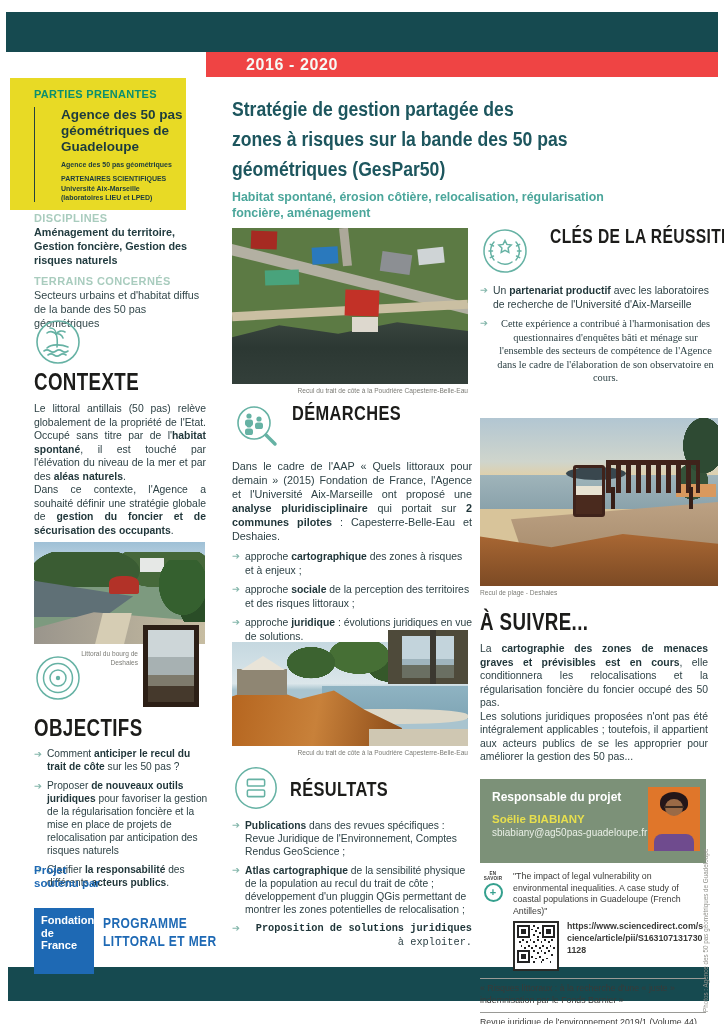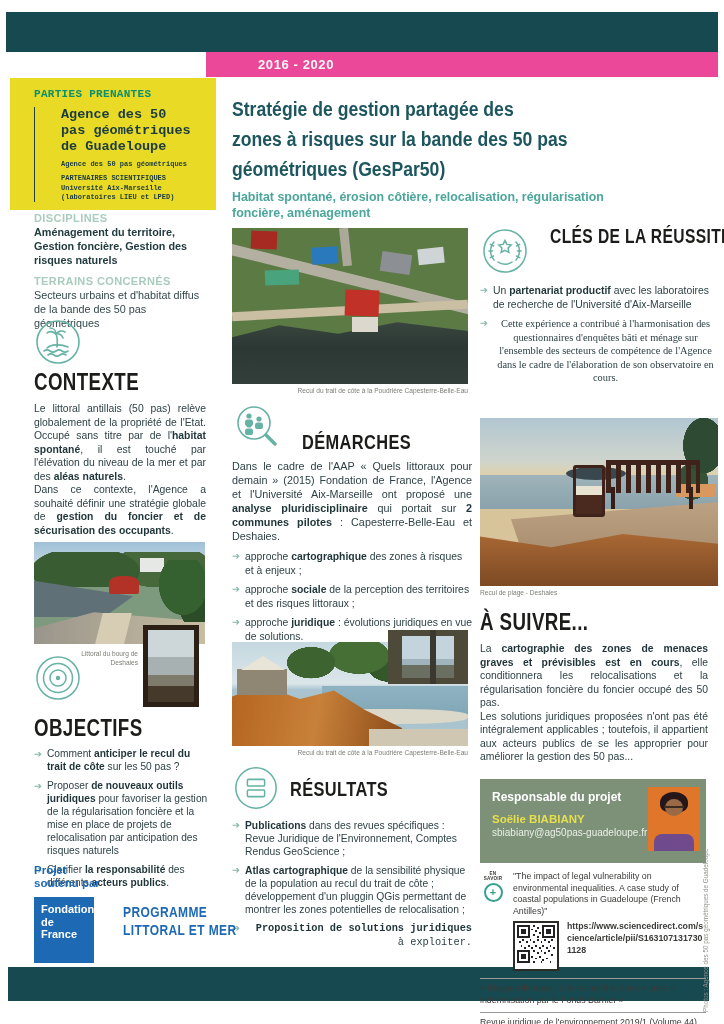--- a/index.html
+++ b/index.html
@@ -1,21 +1,21 @@
 <!DOCTYPE html>
 <html><head>
 <meta charset="utf-8">
 <style>
   html,body{margin:0;padding:0;background:#fff;}
   .page{position:relative;width:724px;height:1024px;background:#fff;overflow:hidden;
         font-family:"Liberation Sans","DejaVu Sans",sans-serif;}
   .abs{position:absolute;}
   .bar{background:#164a50;}
-  .period-bar{background:#ec4899;color:#f6f9f5;font-size:13px;font-weight:700;
-              letter-spacing:.6px;line-height:25px;padding-left:52px;box-sizing:border-box;}
+  .period-bar{background:#ef4444;color:#f6f9f5;font-size:16px;font-weight:700;
+              letter-spacing:.6px;line-height:25px;padding-left:40px;box-sizing:border-box;}
   .yellow{background:#e8da25;box-sizing:border-box;padding:10px 10px 8px 24px;}
   .pp-head{font-size:11px;font-weight:800;color:#0b8f6e;letter-spacing:.3px;}
   .pp-inner{margin-top:7px;border-left:1.5px solid #25413f;padding-left:26px;}
   .pp-org{font-size:13.5px;font-weight:800;color:#1c3b3e;line-height:1.18;width:132px;}
   .pp-small{font-size:7px;font-weight:700;color:#1c3b3e;margin-top:5px;line-height:1.3;}
   .lbl{font-size:11px;font-weight:800;color:#a9ccbe;letter-spacing:.4px;}
   .dis-txt{font-size:10.8px;font-weight:700;color:#223c40;line-height:1.28;margin:2px 0 8px;}
   .ter-txt{font-size:10.8px;color:#33484b;line-height:1.28;margin-top:2px;}
   .hc{display:inline-block;transform:scaleX(.78);transform-origin:left center;
       font-weight:700;letter-spacing:.5px;white-space:nowrap;color:#1c1c1a;}
@@ -53,21 +53,21 @@
 <body>
 
 <div class="page">
 
   <div class="abs bar" style="left:6px;top:12px;width:712px;height:40px;"></div>
   <div class="abs bar" style="left:8px;top:967px;width:701px;height:34px;"></div>
   <div class="abs period-bar" style="left:206px;top:52px;width:512px;height:25px;">
     <span>2016 - 2020</span>
   </div>
 
-  <div class="abs yellow" style="left:10px;top:78px;width:206px;min-height:128px;font-family:Liberation Mono, monospace;">
+  <div class="abs yellow" style="left:10px;top:78px;width:176px;min-height:128px;">
     <div class="pp-head">PARTIES PRENANTES</div>
     <div class="pp-inner">
       <div class="pp-org">Agence des 50 pas géométriques de Guadeloupe</div>
       <div class="pp-small">Agence des 50 pas géométriques</div>
       <div class="pp-small">PARTENAIRES SCIENTIFIQUES</div>
       <div class="pp-small" style="font-weight:600;margin-top:1px;">Université Aix-Marseille (laboratoires LIEU et LPED)</div>
     </div>
   </div>
 
   <div class="abs" style="left:34px;top:212px;width:170px;">
@@ -135,21 +135,21 @@
         </div>
       <div class="bul">
           <span class="ar">➔</span>
           <span class="tx body" style="font-size:10.2px;line-height:1.27;text-align:left;">Clarifier <b>la responsabilité</b> des différents <b>acteurs publics</b>.</span>
         </div>
     </div>
   </div>
 
   <div class="abs" style="left:34px;top:864px;width:174px;z-index:2;">
     <div class="fdf-label">Projet soutenu par</div>
-    <div style="display:flex;margin-top:7px;gap:20px;">
+    <div style="display:flex;margin-top:18px;">
       <div class="fdf-box">
         <div>Fondation</div>
         <div>de</div>
         <div>France</div>
       </div>
       <div style="margin:6px 0 0 9px;">
         <div class="prog hc" style="transform:scaleX(.8);">PROGRAMME</div>
         <div class="prog hc" style="transform:scaleX(.8);">LITTORAL ET MER</div>
       </div>
     </div>
@@ -172,21 +172,21 @@
     <div style="left:34%;top:12%;width:26px;height:17px;background:#2a79bd;transform:rotate(-3deg);"></div>
     <div style="left:14%;top:27%;width:34px;height:15px;background:#49a37c;transform:rotate(-2deg);"></div>
     <div style="left:63%;top:16%;width:30px;height:20px;background:#8c8f93;transform:rotate(8deg);"></div>
     <div style="left:79%;top:13%;width:26px;height:16px;background:#cfd4d6;transform:rotate(-6deg);"></div>
     <div style="left:48%;top:40%;width:34px;height:26px;background:#c23127;transform:rotate(2deg);"></div>
     <div style="left:51%;top:57%;width:26px;height:15px;background:#ddd8ce;"></div>
   </div>
   <div class="abs cap" style="left:232px;top:387px;width:236px;text-align:right;">Recul du trait de côte à la Poudrière Capesterre-Belle-Eau</div>
 
   <div class="abs" style="left:232px;top:402px;width:240px;">
-    <div style="display:flex;align-items:flex-end;gap:20px;">
+    <div style="display:flex;align-items:flex-start;gap:10px;">
       <span>
         <svg class="icon" width="50" height="50" viewBox="0 0 50 50" fill="none" stroke="#66b2a4" stroke-width="1.6">
           <circle cx="22" cy="21" r="16"></circle>
           <path d="M34 33l9 9" stroke-width="3.5" stroke-linecap="round"></path>
           <g fill="#66b2a4" stroke="none">
             <circle cx="17" cy="14" r="2.6"></circle>
               <rect x="13" y="17.5" width="8" height="6.5" rx="2.6"></rect>
             <circle cx="27" cy="17" r="2.6"></circle>
               <rect x="23" y="20.5" width="8" height="6.5" rx="2.6"></rect>
             <circle cx="17" cy="23" r="2.6"></circle>

